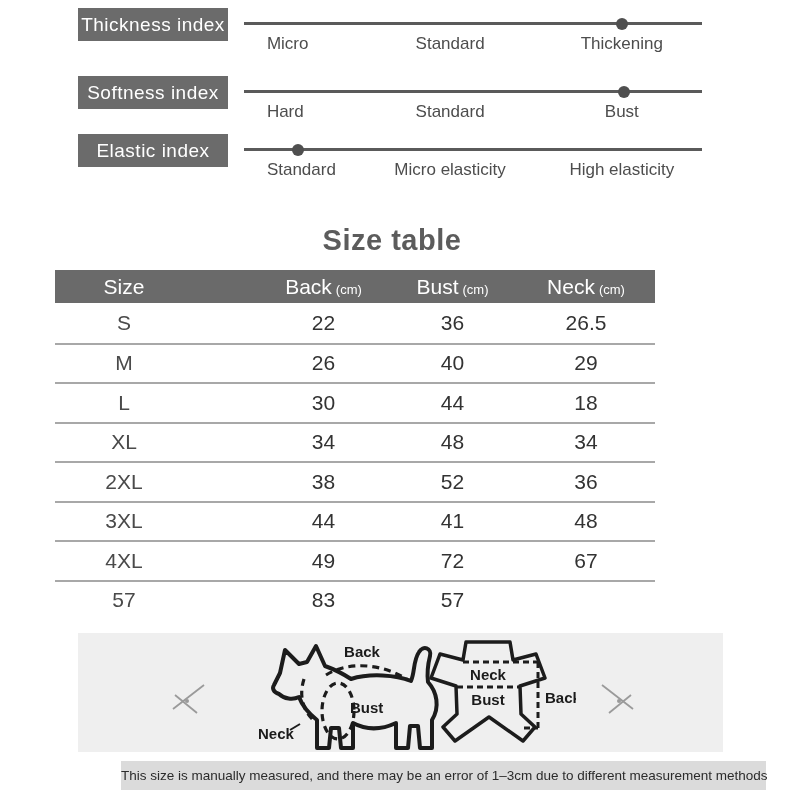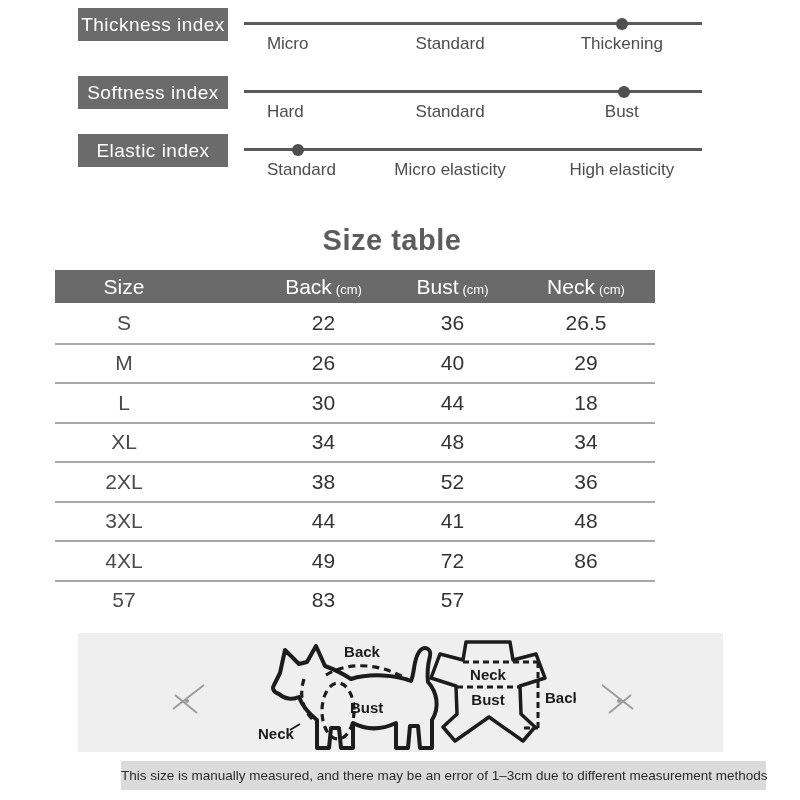--- a/index.html
+++ b/index.html
@@ -139,21 +139,21 @@
     <div class="trow tbody-row">
       <div>3XL</div>
         <div>44</div>
         <div>41</div>
         <div>48</div>
     </div>
     <div class="trow tbody-row">
       <div>4XL</div>
         <div>49</div>
         <div>72</div>
-        <div>86</div>
+        <div>67</div>
     </div>
     <div class="trow tbody-row">
         <div>57</div>
         <div>83</div>
         <div>57</div>
     </div>
   </div>
 
   <div class="diagram-box">
 

